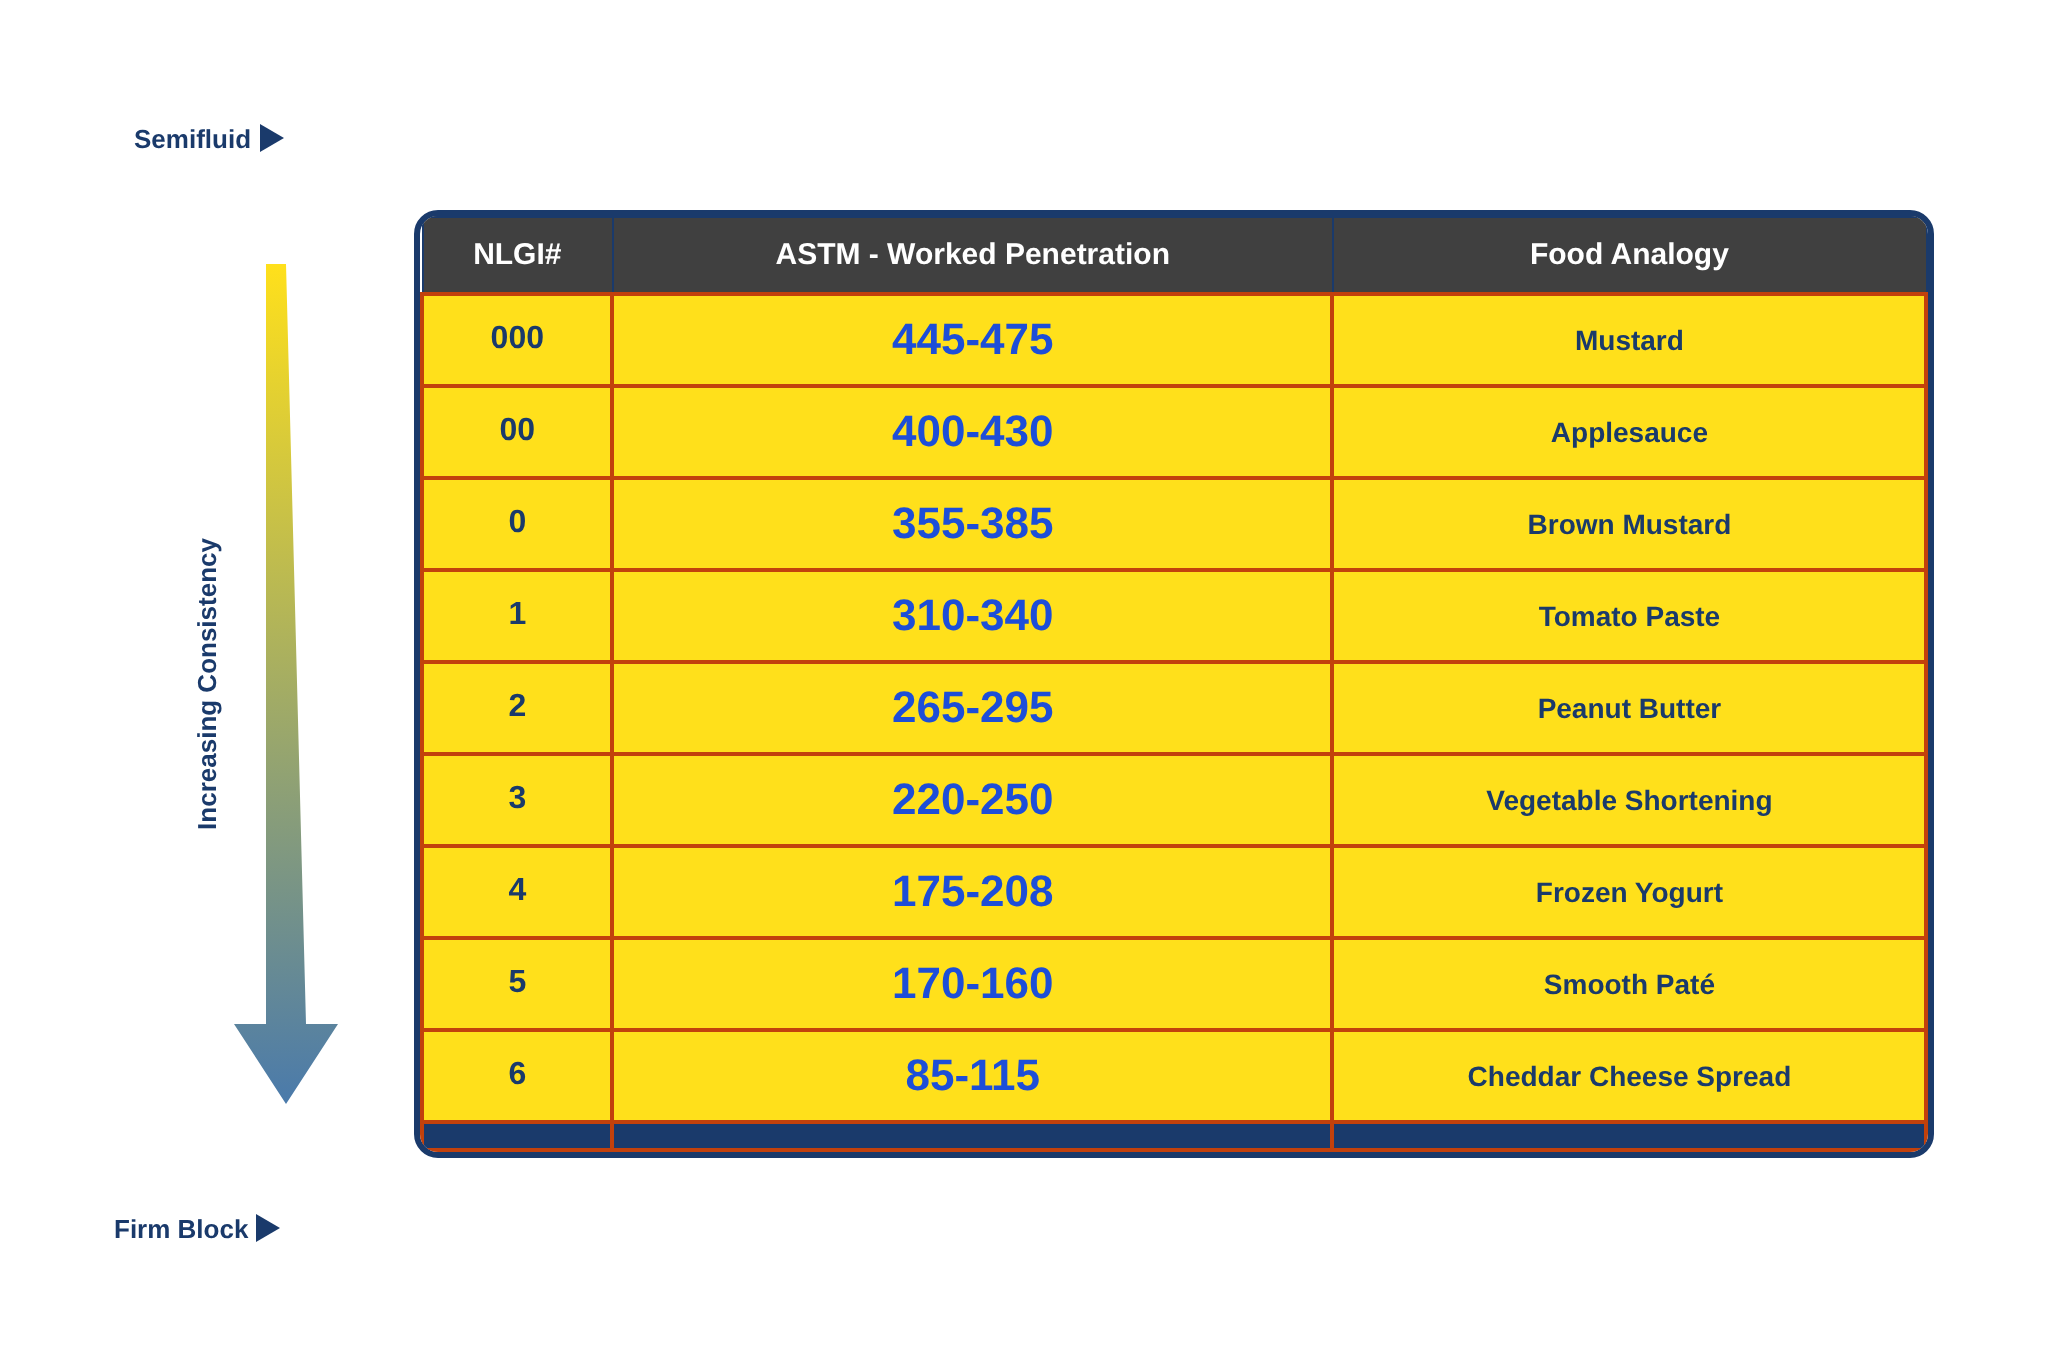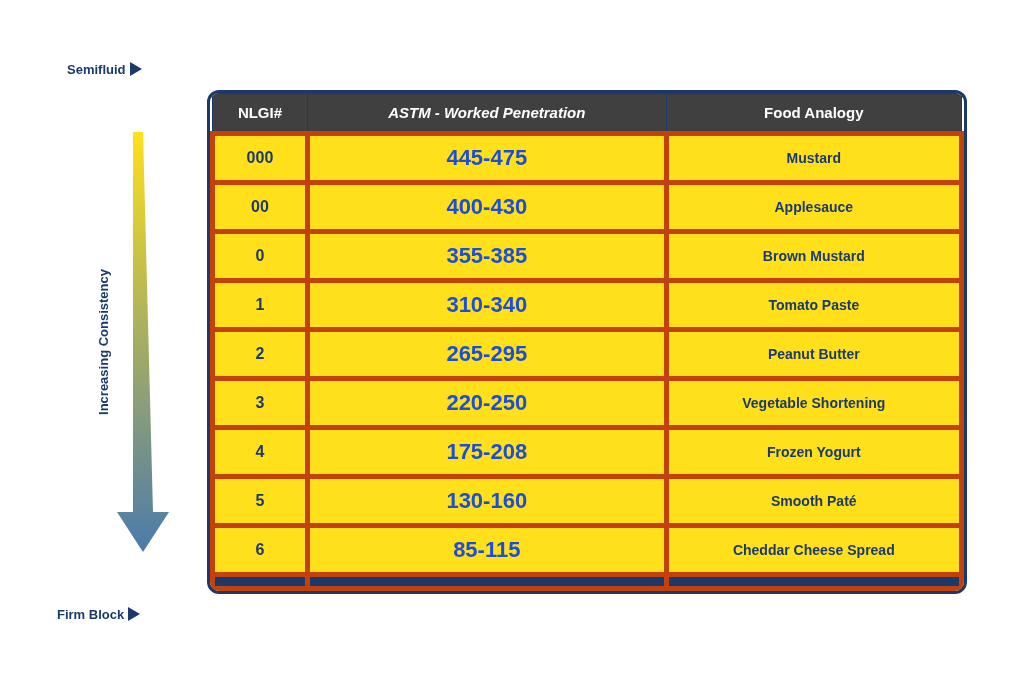--- a/index.html
+++ b/index.html
@@ -56,21 +56,21 @@
       text-align: center;
       border: 1px solid #1a3a6b;
     }
 
     tbody tr td {
       background-color: #FFE01B;
       color: #1a3a6b;
       font-weight: bold;
       text-align: center;
       padding: 9px 8px;
-      border: 5px solid #c2410c;
+      border: 2px solid #c2410c;
       font-size: 14px;
     }
 
     tbody tr td.nlgi-col {
       font-size: 16px;
       color: #1a3a6b;
     }
 
     tbody tr td.penetration-col {
       font-size: 22px;
@@ -170,21 +170,21 @@
       <div class="arrow-right-small"></div>
     </div>
 
   </div>
 
   <div class="table-container">
     <table>
       <thead>
         <tr>
           <th style="width:90px;">NLGI#</th>
-          <th style="width:340px;font-style:italic;">ASTM - Worked Penetration</th>
+          <th style="width:340px;">ASTM - Worked Penetration</th>
           <th style="width:280px;">Food Analogy</th>
         </tr>
       </thead>
       <tbody id="table-body">
       <tr>
             <td class="nlgi-col">000</td>
             <td class="penetration-col">445-475</td>
             <td class="food-col">Mustard</td>
           </tr>
           <tr>
@@ -212,21 +212,21 @@
             <td class="penetration-col">220-250</td>
             <td class="food-col">Vegetable Shortening</td>
           </tr>
           <tr>
             <td class="nlgi-col">4</td>
             <td class="penetration-col">175-208</td>
             <td class="food-col">Frozen Yogurt</td>
           </tr>
           <tr>
             <td class="nlgi-col">5</td>
-            <td class="penetration-col">130-160</td>
+            <td class="penetration-col">170-160</td>
             <td class="food-col">Smooth Paté</td>
           </tr>
           <tr>
             <td class="nlgi-col">6</td>
             <td class="penetration-col">85-115</td>
             <td class="food-col">Cheddar Cheese Spread</td>
           </tr>
           <tr class="footer-row">
             <td></td>
             <td></td>

